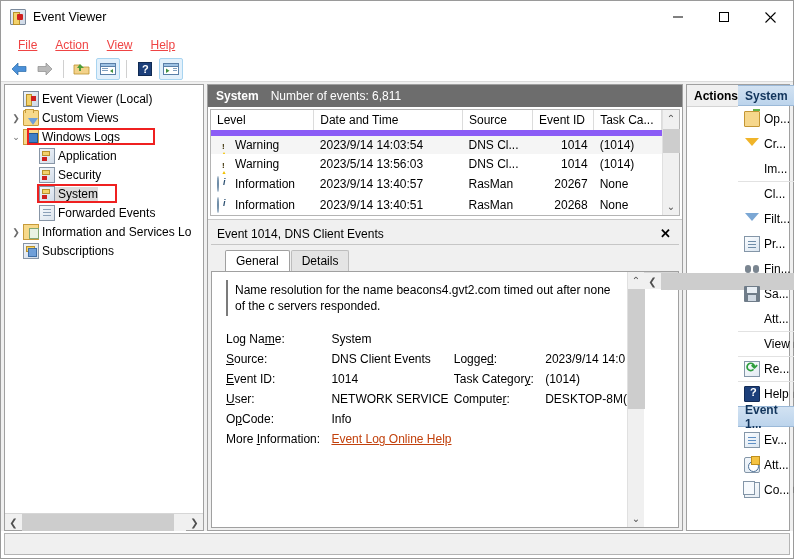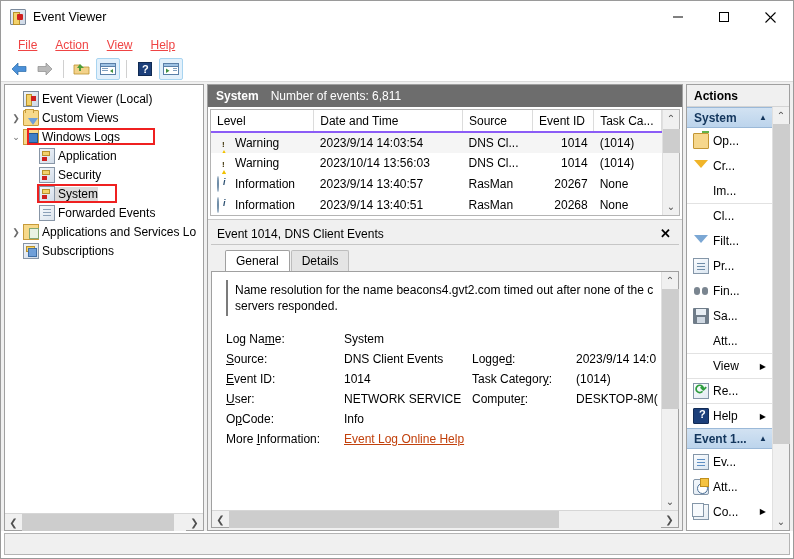--- a/index.html
+++ b/index.html
@@ -177,21 +177,21 @@
     background: #fff;
     border-bottom: 1px solid #c8c8c8;
     padding: 2px 2px 3px 2px;
     min-height: 0;
   }
   .listinner { flex:1 1 auto; border:1px solid #b4b4b4; display:flex; min-width:0; }
   table.evlist { border-collapse: collapse; width: 100%; table-layout: fixed; }
   table.evlist th {
     background: #fff;
     border-right: 1px solid #dcdcdc;
-    border-bottom: 2px solid #8b5cf6;
+    border-bottom: 6px solid #8b5cf6;
     font-weight: normal; text-align: left;
     font-size: 12px; padding: 3px 6px; height: 22px;
     white-space: nowrap; overflow: hidden;
   }
   table.evlist td {
     font-size: 12px; padding: 1px 6px; height: 20px;
     white-space: nowrap; overflow: hidden;
     border: none;
   }
   table.evlist tr.alt td { background: #f5f5f5; }
@@ -239,21 +239,21 @@
   .tab {
     padding: 3px 10px 3px 10px; font-size: 12px;
     border: 1px solid #bdbdbd; border-bottom: none;
     background: #e4e4e4; margin-right: 1px;
     border-radius: 2px 2px 0 0;
   }
   .tab.sel { background: #fff; border-color: #a0a0a0; position: relative; z-index: 2; }
   .det-body {
     flex: 1 1 auto; min-height: 0;
     background: #fff; border: 1px solid #a0a0a0;
-    display: flex; flex-direction: column;
+    display: flex; 
   }
   .det-scrollrow { flex:1 1 auto; display:flex; min-height:0; }
   .det-content { flex:1 1 auto; min-width:0; overflow:hidden; padding: 8px 0 0 14px; }
   .msgbox {
     border-left: 2px solid #7b7b7b;
     padding: 2px 0 2px 7px;
     font-size: 12px; line-height: 16px;
     margin-bottom: 14px; margin-right: 6px;
   }
   table.fields { border-collapse: collapse; font-size: 12px; }
@@ -263,21 +263,21 @@
   td.fl2 { width: 104px; }
   td.fv2 { }
   .lnk { color: #c2410c; text-decoration: underline; }
   u.ak { text-decoration: underline; }
 
   
   .actions {
     width: 104px; flex: 0 0 104px;
     border: 1px solid #a0a0a0;
     background: #fff;
-    display: flex; flex-direction: column;
+    display: flex; flex-direction: row;
     min-height: 0;
   }
   .act-title {
     height: 22px; flex: 0 0 22px;
     display: flex; align-items: center; padding-left: 7px;
     font-weight: bold; font-size: 12px;
     background: #f0f0f0; border-bottom: 1px solid #d4d4d4;
   }
   .act-scrollrow { flex:1 1 auto; display:flex; min-height:0; }
   .act-list { flex:1 1 auto; min-width:0; overflow:hidden; }
@@ -453,21 +453,21 @@
         </div>
 
         <div class="tnode" style="padding-left:34px;">
           <span class="ticon ic-plain"></span>
           <span class="tlabel">Forwarded Events</span>
         </div>
 
         <div class="tnode">
           <span class="twist">❯</span>
           <span class="ticon ic-appsvc"></span>
-          <span class="tlabel">Applications and Services Lo</span>
+          <span class="tlabel">Information and Services Lo</span>
         </div>
 
         <div class="tnode" style="padding-left:18px;">
           <span class="ticon ic-subs"></span>
           <span class="tlabel">Subscriptions</span>
         </div>
 
       </div>
       <div class="hscroll">
         <div class="hs-arrow">❮</div>
@@ -517,21 +517,21 @@
                 <td class="num">1014</td>
                 <td>(1014)</td>
               </tr>
               <tr>
                 <td>
                   <span class="lvl">
                       <span class="lvl-ico"><span class="ic-warn"></span></span>
                       <span>Warning</span>
                     </span>
                 </td>
-                <td>2023/10/14 13:56:03</td>
+                <td>2023/5/14 13:56:03</td>
                 <td>DNS Cl...</td>
                 <td class="num">1014</td>
                 <td>(1014)</td>
               </tr>
               <tr>
                 <td>
                   <span class="lvl">
                       <span class="lvl-ico"><span class="ic-info"></span></span>
                       <span>Information</span>
                     </span>

